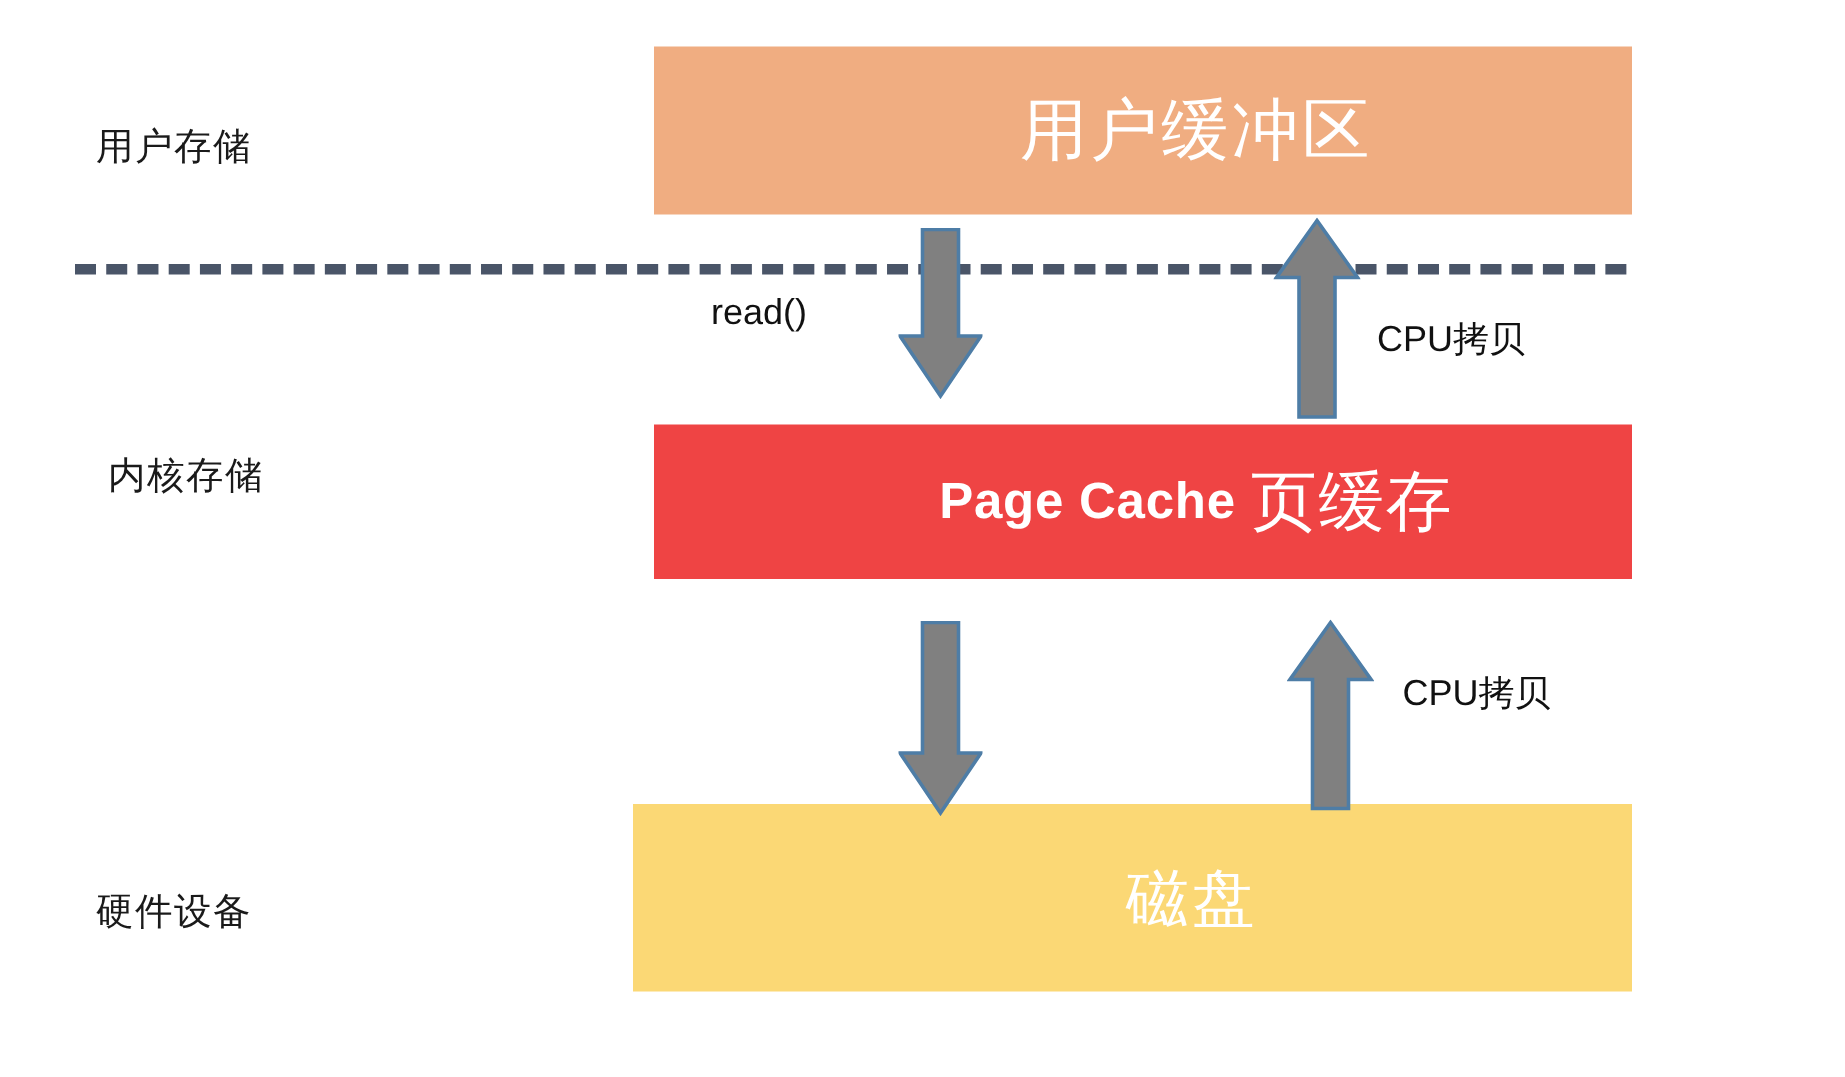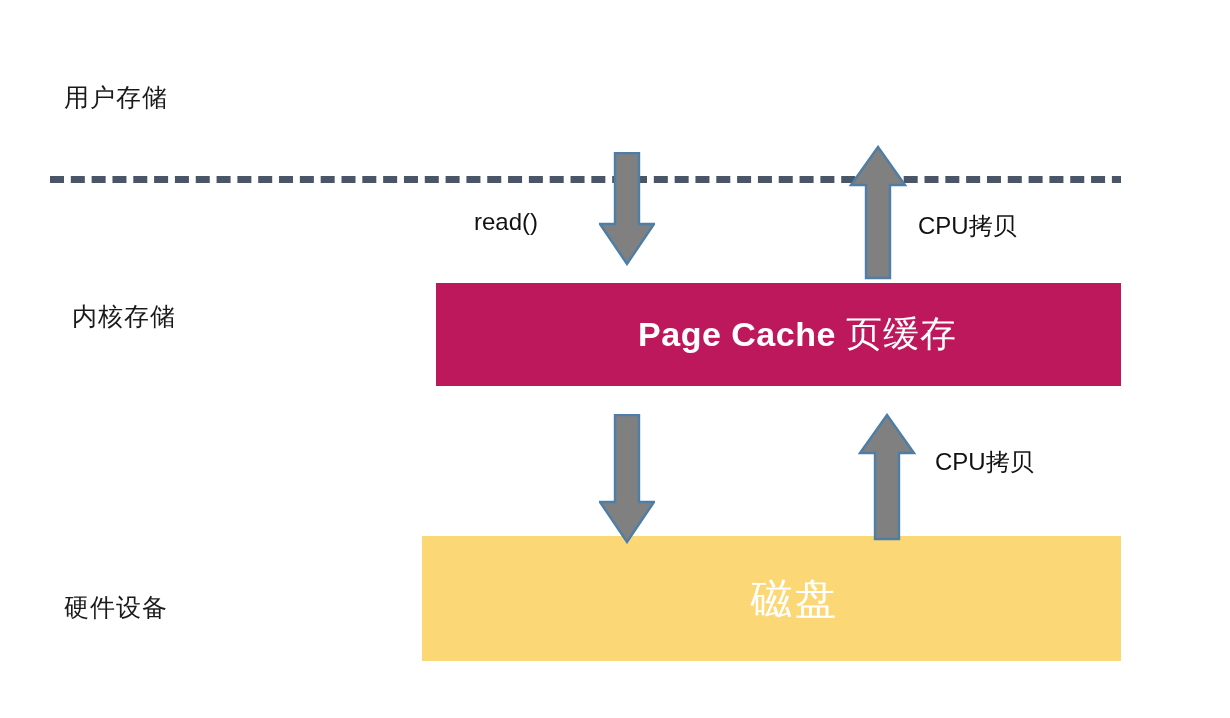--- a/index.html
+++ b/index.html
@@ -9,21 +9,20 @@
   }
   body {
     font-family: "Liberation Sans", sans-serif;
   }
   #canvas {
     position: relative;
     width: 1088px;
     height: 718px;
     background: #ffffff;
     overflow: hidden;
-    padding-left: 33px;
   }
 
   
   .layer-box {
     position: absolute;
     display: flex;
     align-items: center;
     justify-content: center;
     color: #ffffff;
     white-space: nowrap;
@@ -36,32 +35,32 @@
     background: #F0AD81;
     font-family: "Liberation Serif", serif;
     font-size: 45px;
     letter-spacing: 2px;
   }
   #page-cache-box {
     left: 436px;
     top: 283px;
     width: 723px;
     height: 103px;
-    background: #be185d;
+    background: #ef4444;
     font-size: 34px;
   }
   #page-cache-box .en {
     font-family: "Liberation Sans", sans-serif;
     font-weight: bold;
     font-size: 34px;
     letter-spacing: 0.5px;
   }
   #page-cache-box .cn {
     font-family: "Liberation Serif", serif;
-    font-size: 36px;
+    font-size: 44px;
     margin-left: 10px;
     letter-spacing: 1px;
   }
   #disk-box {
     left: 422px;
     top: 536px;
     width: 745px;
     height: 125px;
     background: #FBD875;
     font-family: "Liberation Serif", serif;
@@ -106,35 +105,38 @@
   #arrow-cpu-copy-lower    { left: 858px; top: 413px; }
 
   
   .arrow-label {
     position: absolute;
     font-family: "Liberation Sans", sans-serif;
     font-size: 24px;
     color: #111111;
     white-space: nowrap;
   }
-  #label-read           { left: 474px; top: 208px; }
+  #label-read           { left: 474px; top: 195px; }
   #label-cpu-copy-upper { left: 918px; top: 210px; }
   #label-cpu-copy-lower { left: 935px; top: 446px; }
 </style>
 </head>
 <body>
 
 <div id="canvas">
 
   <div class="stage-label" id="label-user">用户存储</div>
 
   <div class="stage-label" id="label-kernel">内核存储</div>
 
   <div class="stage-label" id="label-hw">硬件设备</div>
 
+  <div class="layer-box" id="user-buffer-box">
+    <span>用户缓冲区</span>
+  </div>
 
   <div class="layer-box" id="page-cache-box">
     <span class="en">Page Cache</span>
     <span class="cn">页缓存</span>
   </div>
 
   <div class="layer-box" id="disk-box">
     <span>磁盘</span>
   </div>
 

